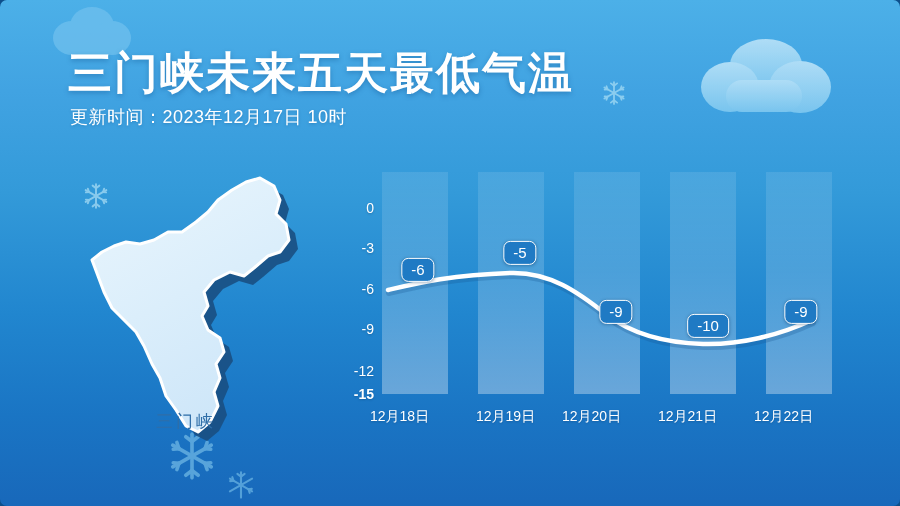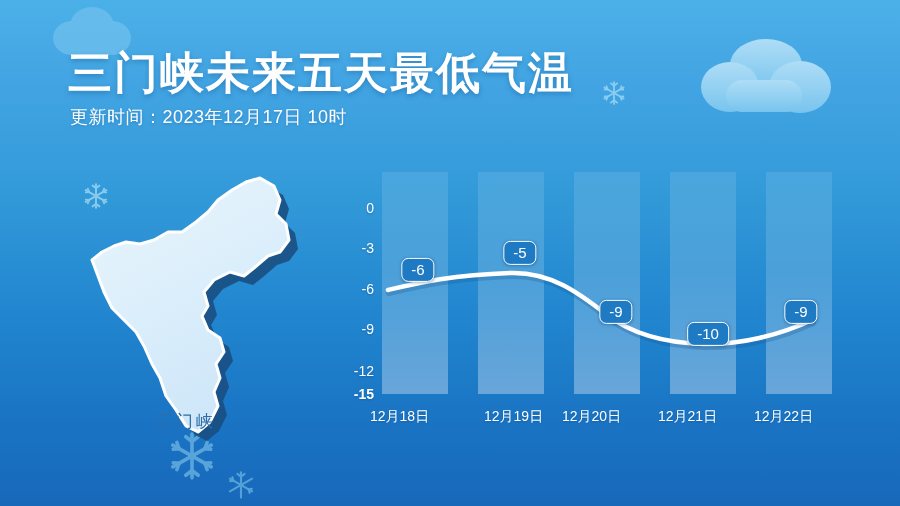--- a/index.html
+++ b/index.html
@@ -15,20 +15,21 @@
     height: 506px;
     overflow: hidden;
     font-family: "Liberation Sans", "DejaVu Sans", sans-serif;
     background: linear-gradient(180deg,
         #4cb0e8 0%,
         #41a3e2 18%,
         #339ad9 38%,
         #2186cf 62%,
         #1a75c4 82%,
         #1868ba 100%);
+    border-radius: 7px;
   }
 
   
   .cloud { position: absolute; pointer-events: none; }
   .cloud svg { display: block; }
 
   
   .snow { position: absolute; pointer-events: none; line-height: 1; }
   .snow svg { display: block; }
 
@@ -319,26 +320,26 @@
         <path d="M 48,125 C 78,118 110,110 171,108 C 210,107 238,127 267,150
                  C 296,172 330,178 363,179 C 400,180 440,170 472,155" fill="none" stroke="rgba(20,80,140,0.25)" stroke-width="6" stroke-linecap="round" transform="translate(1,3)"></path>
         <path d="M 48,125 C 78,118 110,110 171,108 C 210,107 238,127 267,150
                  C 296,172 330,178 363,179 C 400,180 440,170 472,155" fill="none" stroke="#ffffff" stroke-width="4.5" stroke-linecap="round"></path>
       </svg>
     </div>
 
     <div class="badge" style="left:78px;  top:105px;">-6</div>
     <div class="badge" style="left:180px; top:88px;">-5</div>
     <div class="badge" style="left:276px; top:147px;">-9</div>
-    <div class="badge" style="left:368px; top:169px;">-10</div>
+    <div class="badge" style="left:368px; top:161px;">-10</div>
     <div class="badge" style="left:461px; top:147px;">-9</div>
 
     <div class="xlabels">
       <div class="xlab" style="left:30px;">12月18日</div>
-      <div class="xlab" style="left:144px;margin-top:12px;">12月19日</div>
+      <div class="xlab" style="left:136px;margin-top:12px;">12月19日</div>
       <div class="xlab" style="left:222px;">12月20日</div>
       <div class="xlab" style="left:318px;">12月21日</div>
       <div class="xlab" style="left:414px;">12月22日</div>
     </div>
   </div>
 
 
 </div>
 
 </body></html>

